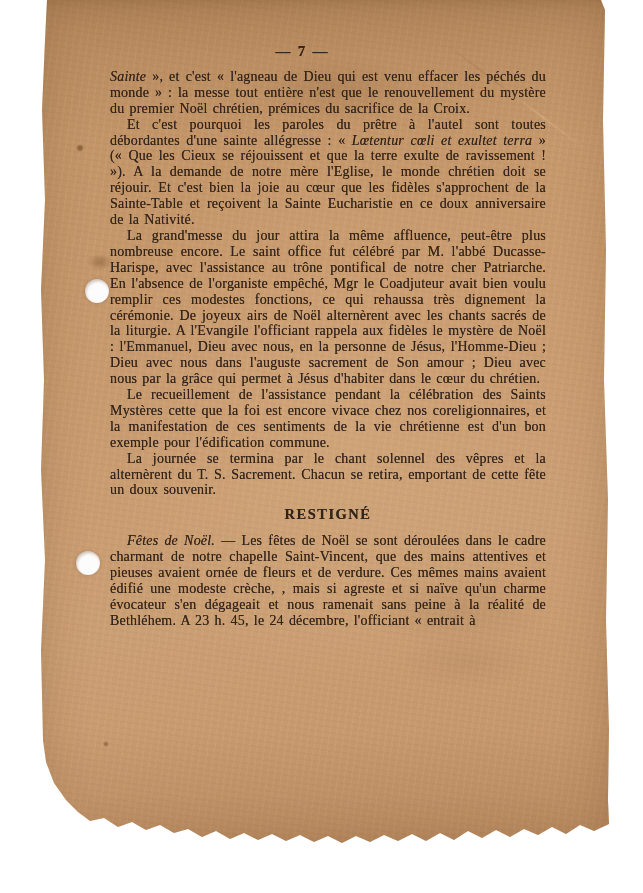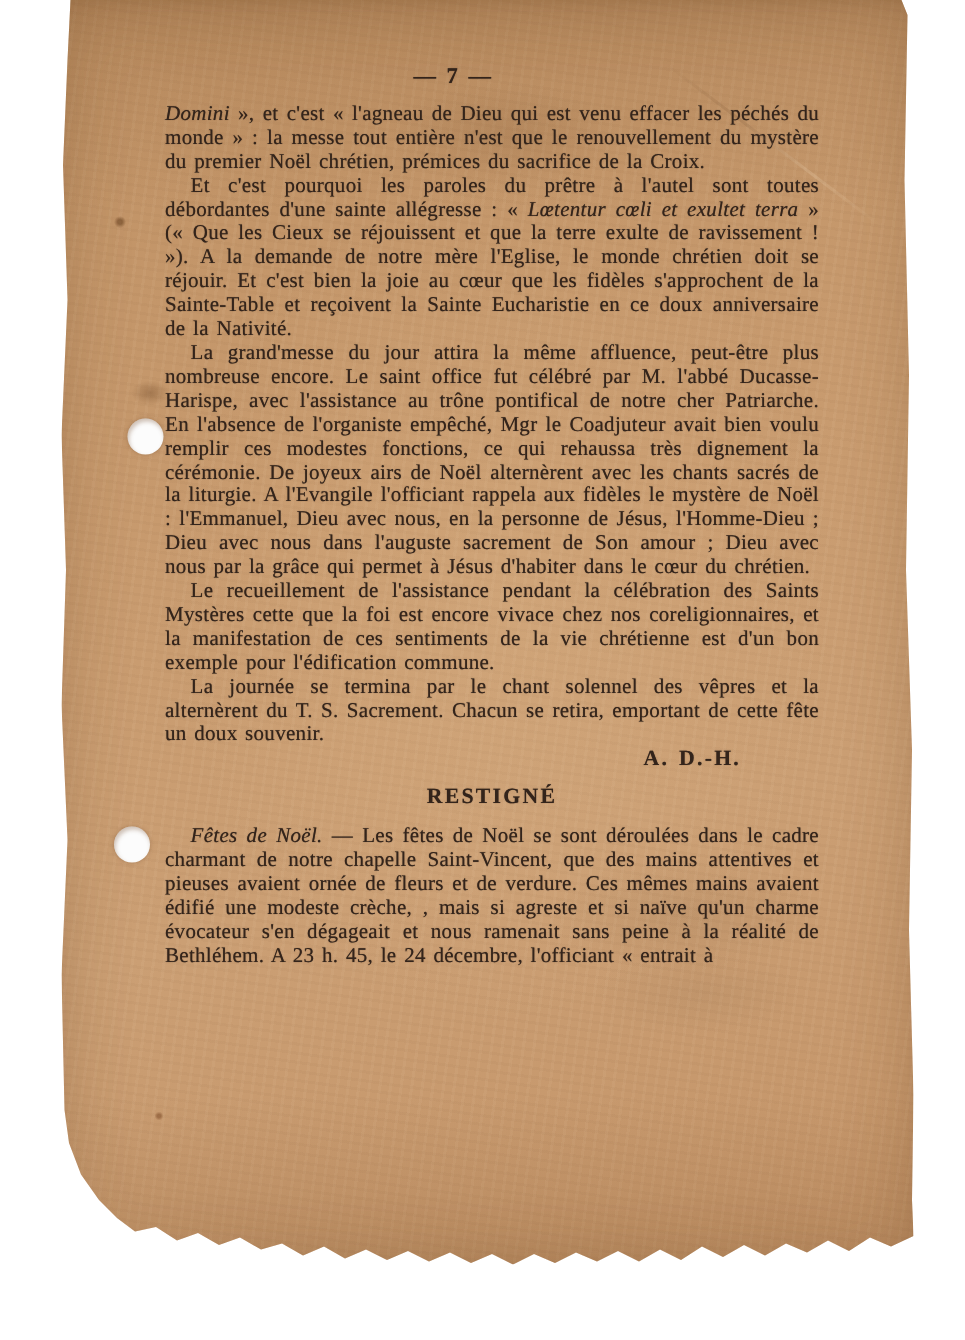--- a/index.html
+++ b/index.html
@@ -82,26 +82,25 @@
 </head>
 <body>
 
 <div class="scan">
   <div class="paper">
     <div class="hole hole-top"></div>
     <div class="hole hole-bottom"></div>
     <div class="content">
       <div class="page-num">— 7 —</div>
       <div>
-          <p class="para"><span class="em">Domini</span><span> », et c'est « l'agneau de Dieu qui est venu effacer les péchés du monde » : la messe tout entière n'est que le renouvellement du mystère du premier Noël chrétien, prémices du sacrifice de la Croix.</span></p>
+          <p class="para"><span class="em">Sainte</span><span> », et c'est « l'agneau de Dieu qui est venu effacer les péchés du monde » : la messe tout entière n'est que le renouvellement du mystère du premier Noël chrétien, prémices du sacrifice de la Croix.</span></p>
           <p class="para indent"><span>Et c'est pourquoi les paroles du prêtre à l'autel sont toutes débordantes d'une sainte allégresse : « </span><span class="em">Lœtentur cœli et exultet terra</span><span> » (« Que les Cieux se réjouissent et que la terre exulte de ravissement ! »). A la demande de notre mère l'Eglise, le monde chrétien doit se réjouir. Et c'est bien la joie au cœur que les fidèles s'approchent de la Sainte-Table et reçoivent la Sainte Eucharistie en ce doux anniversaire de la Nativité.</span></p>
           <p class="para indent"><span>La grand'messe du jour attira la même affluence, peut-être plus nombreuse encore. Le saint office fut célébré par M. l'abbé Ducasse-Harispe, avec l'assistance au trône pontifical de notre cher Patriarche. En l'absence de l'organiste empêché, Mgr le Coadjuteur avait bien voulu remplir ces modestes fonctions, ce qui rehaussa très dignement la cérémonie. De joyeux airs de Noël alternèrent avec les chants sacrés de la liturgie. A l'Evangile l'officiant rappela aux fidèles le mystère de Noël : l'Emmanuel, Dieu avec nous, en la personne de Jésus, l'Homme-Dieu ; Dieu avec nous dans l'auguste sacrement de Son amour ; Dieu avec nous par la grâce qui permet à Jésus d'habiter dans le cœur du chrétien.</span></p>
           <p class="para indent"><span>Le recueillement de l'assistance pendant la célébration des Saints Mystères cette que la foi est encore vivace chez nos coreligionnaires, et la manifestation de ces sentiments de la vie chrétienne est d'un bon exemple pour l'édification commune.</span></p>
           <p class="para indent"><span>La journée se termina par le chant solennel des vêpres et la alternèrent du T. S. Sacrement. Chacun se retira, emportant de cette fête un doux souvenir.</span></p>
         </div>
-      <div class="signature">A. D.-H.</div>
       <h2 class="section-heading">RESTIGNÉ</h2>
       <div>
           <p class="para indent"><span class="em">Fêtes de Noël.</span><span> — Les fêtes de Noël se sont déroulées dans le cadre charmant de notre chapelle Saint-Vincent, que des mains attentives et pieuses avaient ornée de fleurs et de verdure. Ces mêmes mains avaient édifié une modeste crèche, , mais si agreste et si naïve qu'un charme évocateur s'en dégageait et nous ramenait sans peine à la réalité de Bethléhem. A 23 h. 45, le 24 décembre, l'officiant « entrait à</span></p>
         </div>
     </div>
   </div>
 </div>
 
 </body></html>

